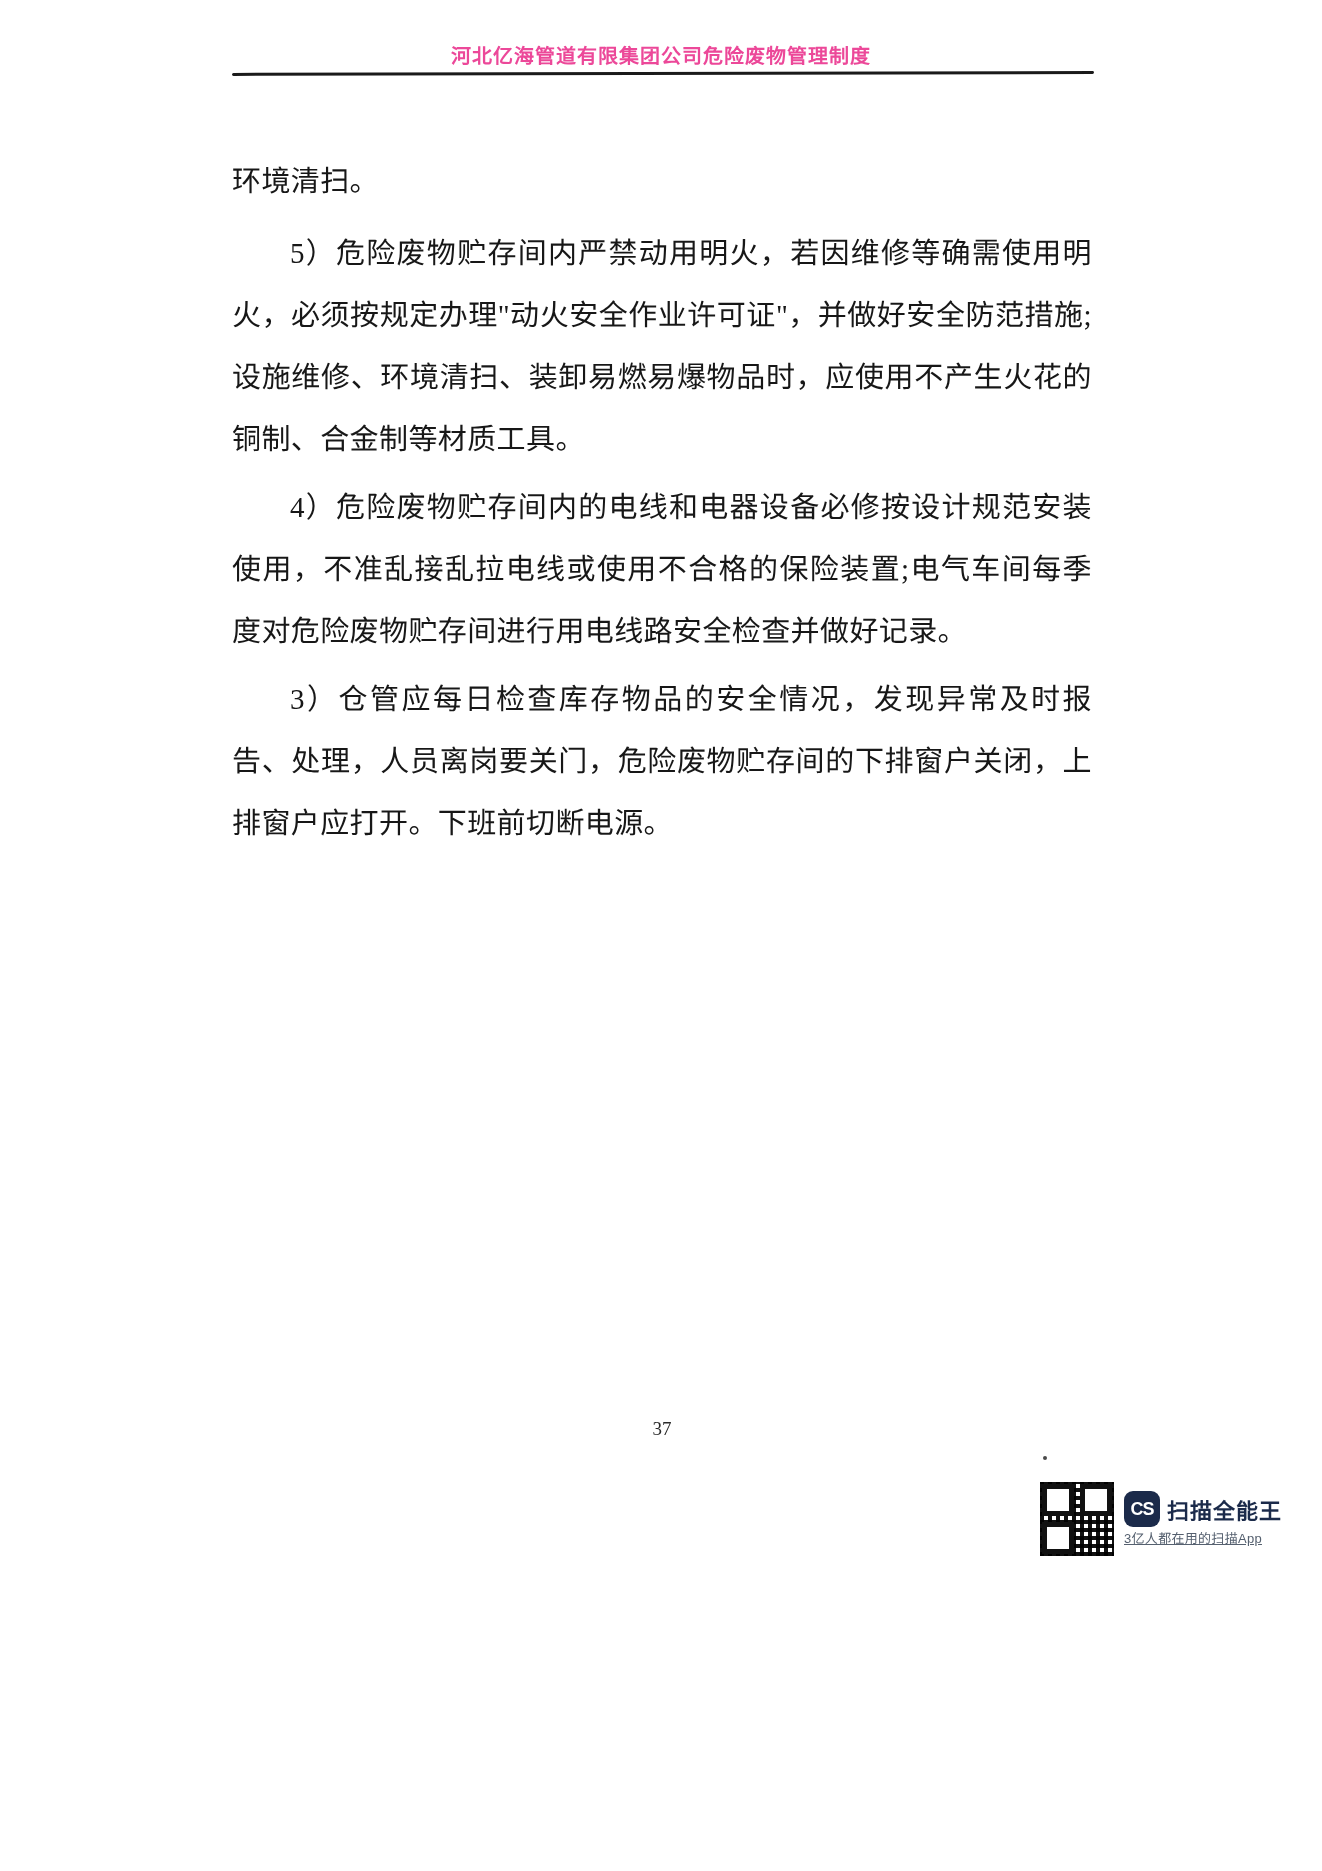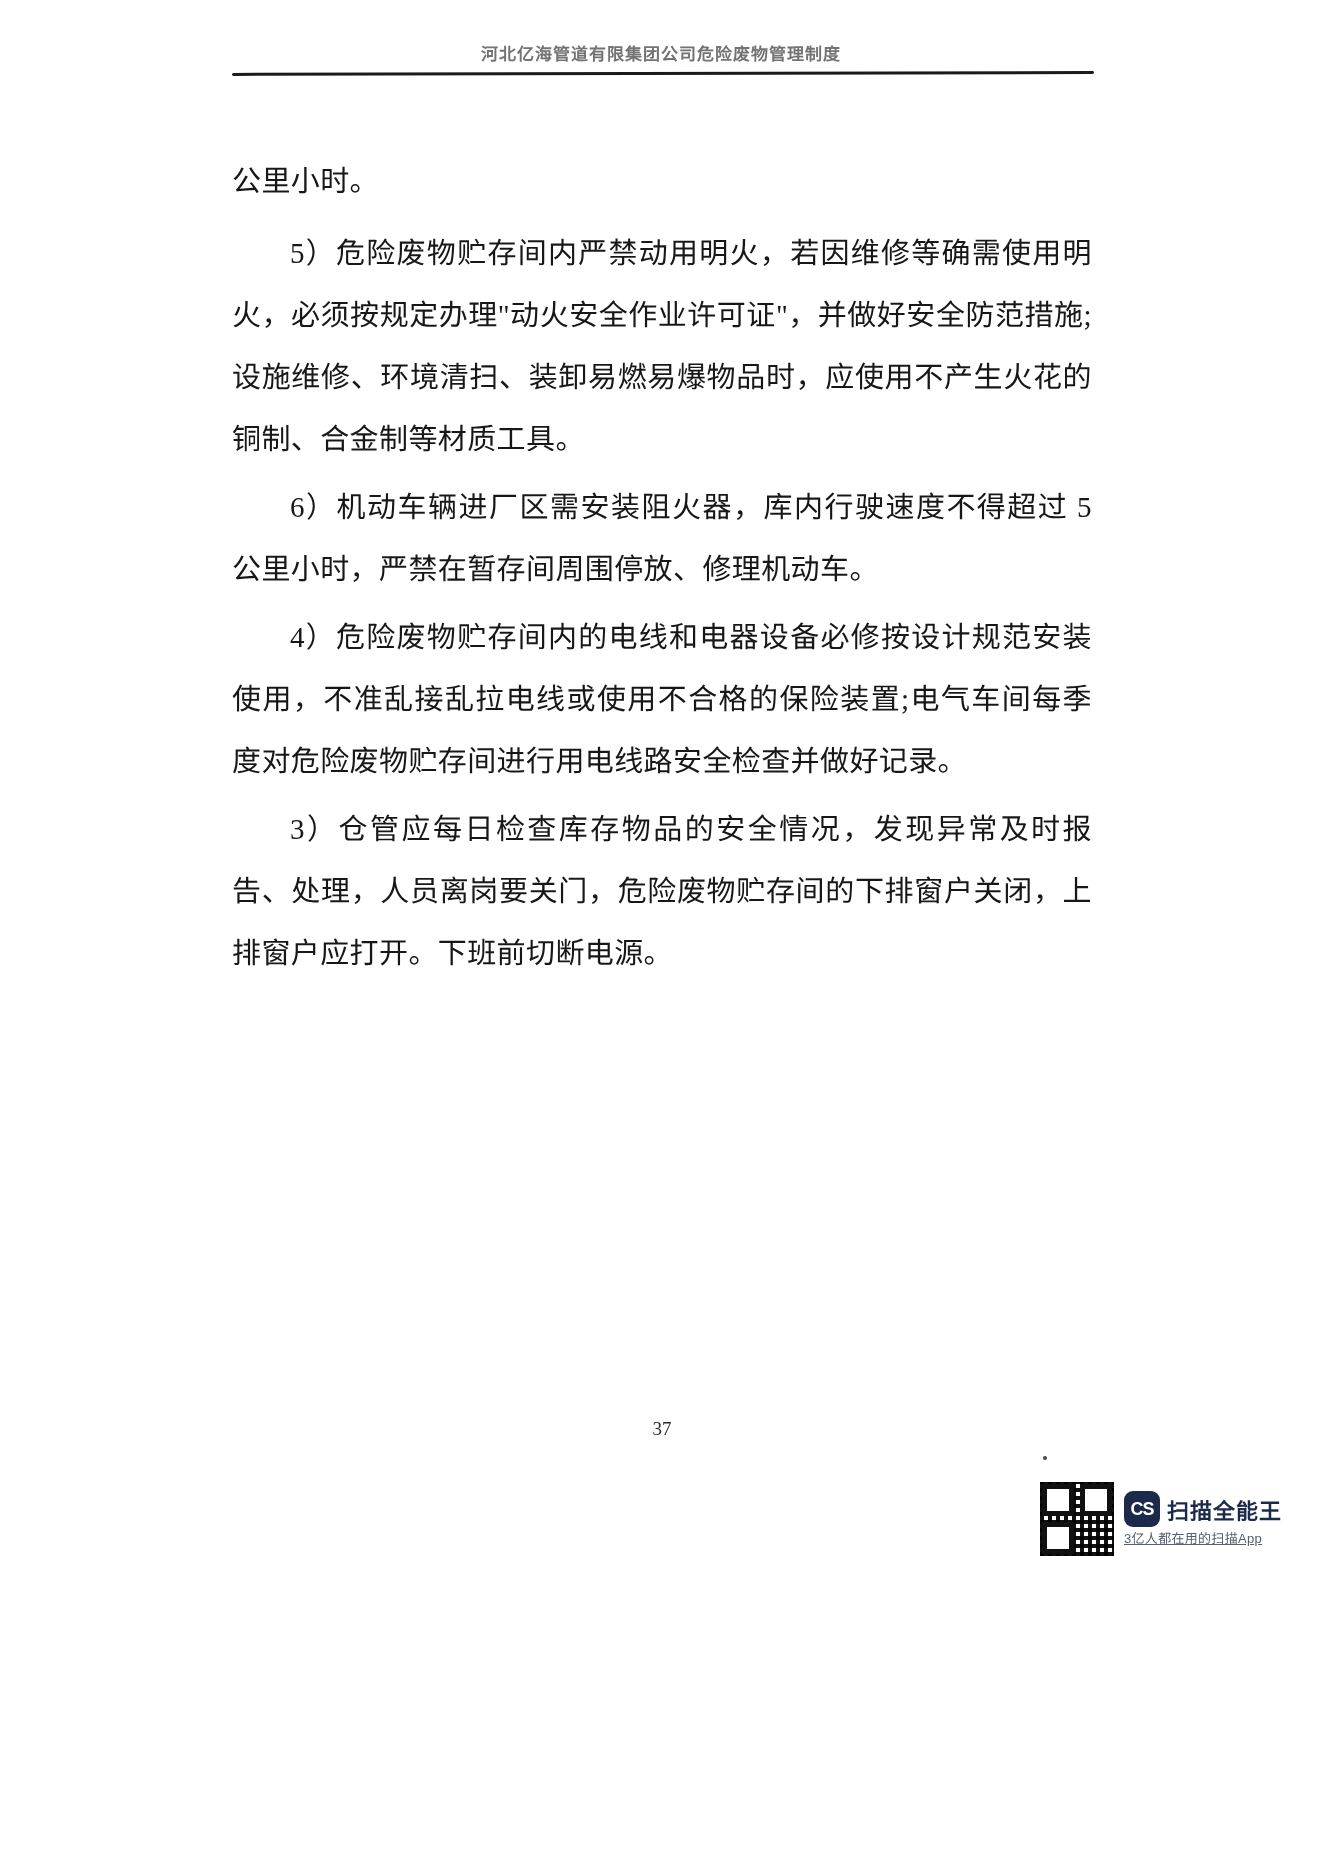--- a/index.html
+++ b/index.html
@@ -22,23 +22,23 @@
   .header {
     position: absolute;
     left: 0;
     top: 40px;
     width: 100%;
     text-align: center;
   }
   .header-title {
     font-family: "Liberation Sans", "DejaVu Sans", sans-serif;
     font-weight: bold;
-    font-size: 17px;
+    font-size: 20px;
     letter-spacing: 1px;
-    color: #737373;
+    color: #ec4899;
   }
   .header-rule {
     position: absolute;
     left: 232px;
     top: 72px;
     width: 862px;
     height: 3px;
     background: #1a1a1a;
     border-radius: 2px;
     transform: rotate(-0.12deg);
@@ -174,23 +174,22 @@
 <body>
 
 <div class="page">
 
   <div class="header">
     <div class="header-title">河北亿海管道有限集团公司危险废物管理制度</div>
   </div>
   <div class="header-rule"></div>
 
   <div class="content">
-    <p class="para first">公里小时。</p>
+    <p class="para first">环境清扫。</p>
     <p class="para indent">5）危险废物贮存间内严禁动用明火，若因维修等确需使用明火，必须按规定办理"动火安全作业许可证"，并做好安全防范措施;设施维修、环境清扫、装卸易燃易爆物品时，应使用不产生火花的铜制、合金制等材质工具。</p>
-    <p class="para indent">6）机动车辆进厂区需安装阻火器，库内行驶速度不得超过 5 公里小时，严禁在暂存间周围停放、修理机动车。</p>
     <p class="para indent">4）危险废物贮存间内的电线和电器设备必修按设计规范安装使用，不准乱接乱拉电线或使用不合格的保险装置;电气车间每季度对危险废物贮存间进行用电线路安全检查并做好记录。</p>
     <p class="para indent">3）仓管应每日检查库存物品的安全情况，发现异常及时报告、处理，人员离岗要关门，危险废物贮存间的下排窗户关闭，上排窗户应打开。下班前切断电源。</p>
   </div>
 
   <div class="page-number">37</div>
 
   <div class="speck"></div>
 
   <div class="scan-badge">
     <div class="qr">

